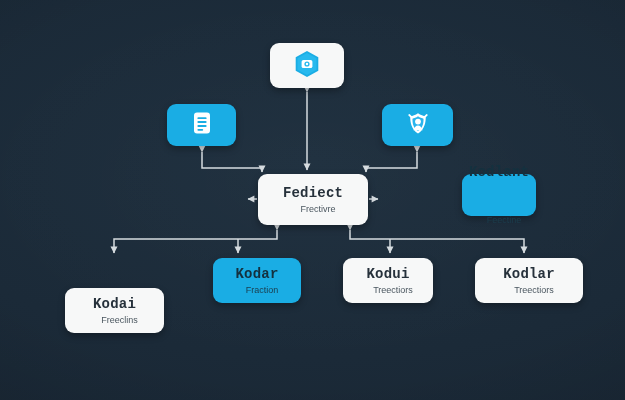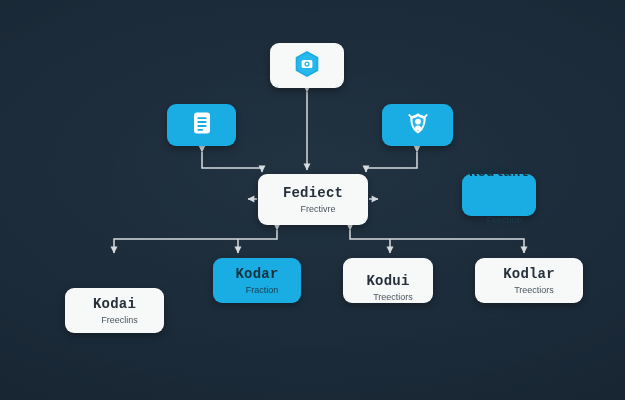--- a/index.html
+++ b/index.html
@@ -93,21 +93,21 @@
   .icon-glyph { display: block; }
 
   
   #node-root      { left: 270px; top:  43px; width:  74px; height: 45px; }
   #node-left-doc  { left: 167px; top: 104px; width:  69px; height: 42px; }
   #node-right-sh  { left: 382px; top: 104px; width:  71px; height: 42px; }
   #node-center    { left: 258px; top: 174px; width: 110px; height: 51px; }
   #node-side      { left: 462px; top: 174px; width:  74px; height: 42px; gap: 32px; }
   #node-b1        { left:  65px; top: 258px; width:  99px; height: 45px; margin-top: 30px; }
   #node-b2        { left: 185px; top: 258px; width:  88px; height: 45px; margin-left: 28px; }
-  #node-b3        { left: 343px; top: 258px; width:  90px; height: 45px; justify-content: flex-end; }
+  #node-b3        { left: 343px; top: 258px; width:  90px; height: 45px; }
   #node-b4        { left: 475px; top: 258px; width:  108px; height: 45px; }
 </style>
 </head>
 <body>
 
 <div id="canvas">
 
   <svg id="edges" viewBox="0 0 625 400" xmlns="http://www.w3.org/2000/svg">
     <defs>
       <marker id="arrow-down" markerWidth="8" markerHeight="8" refX="4" refY="6.4" orient="auto-start-reverse" markerUnits="userSpaceOnUse">

